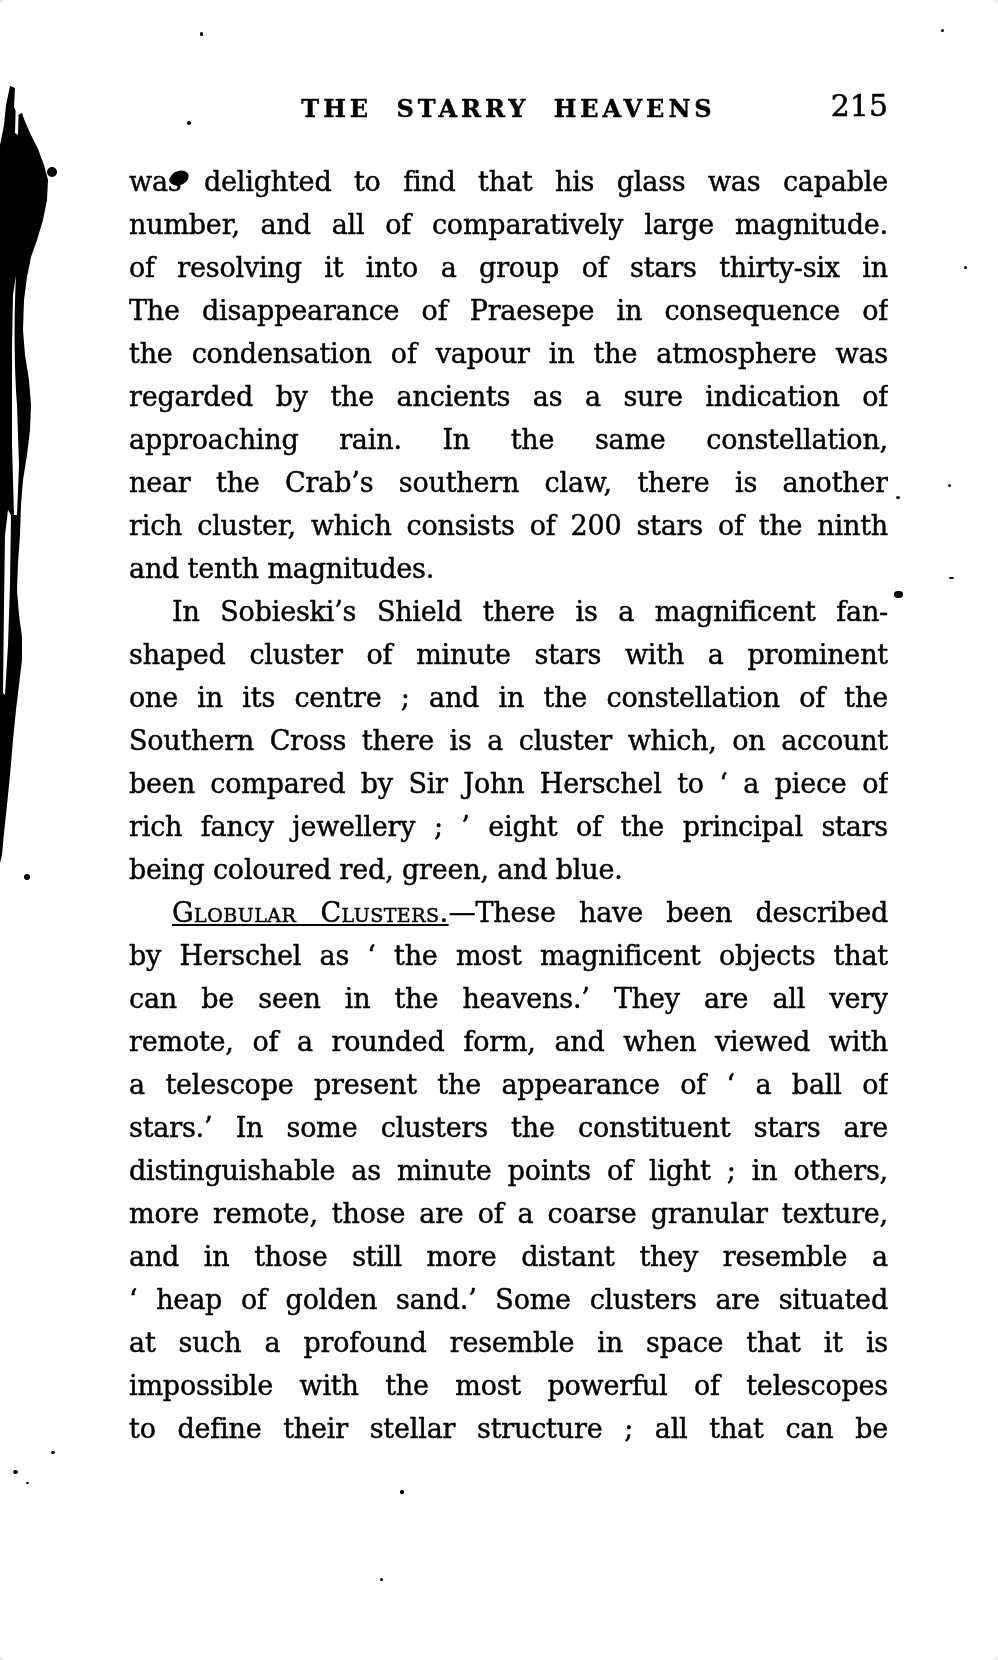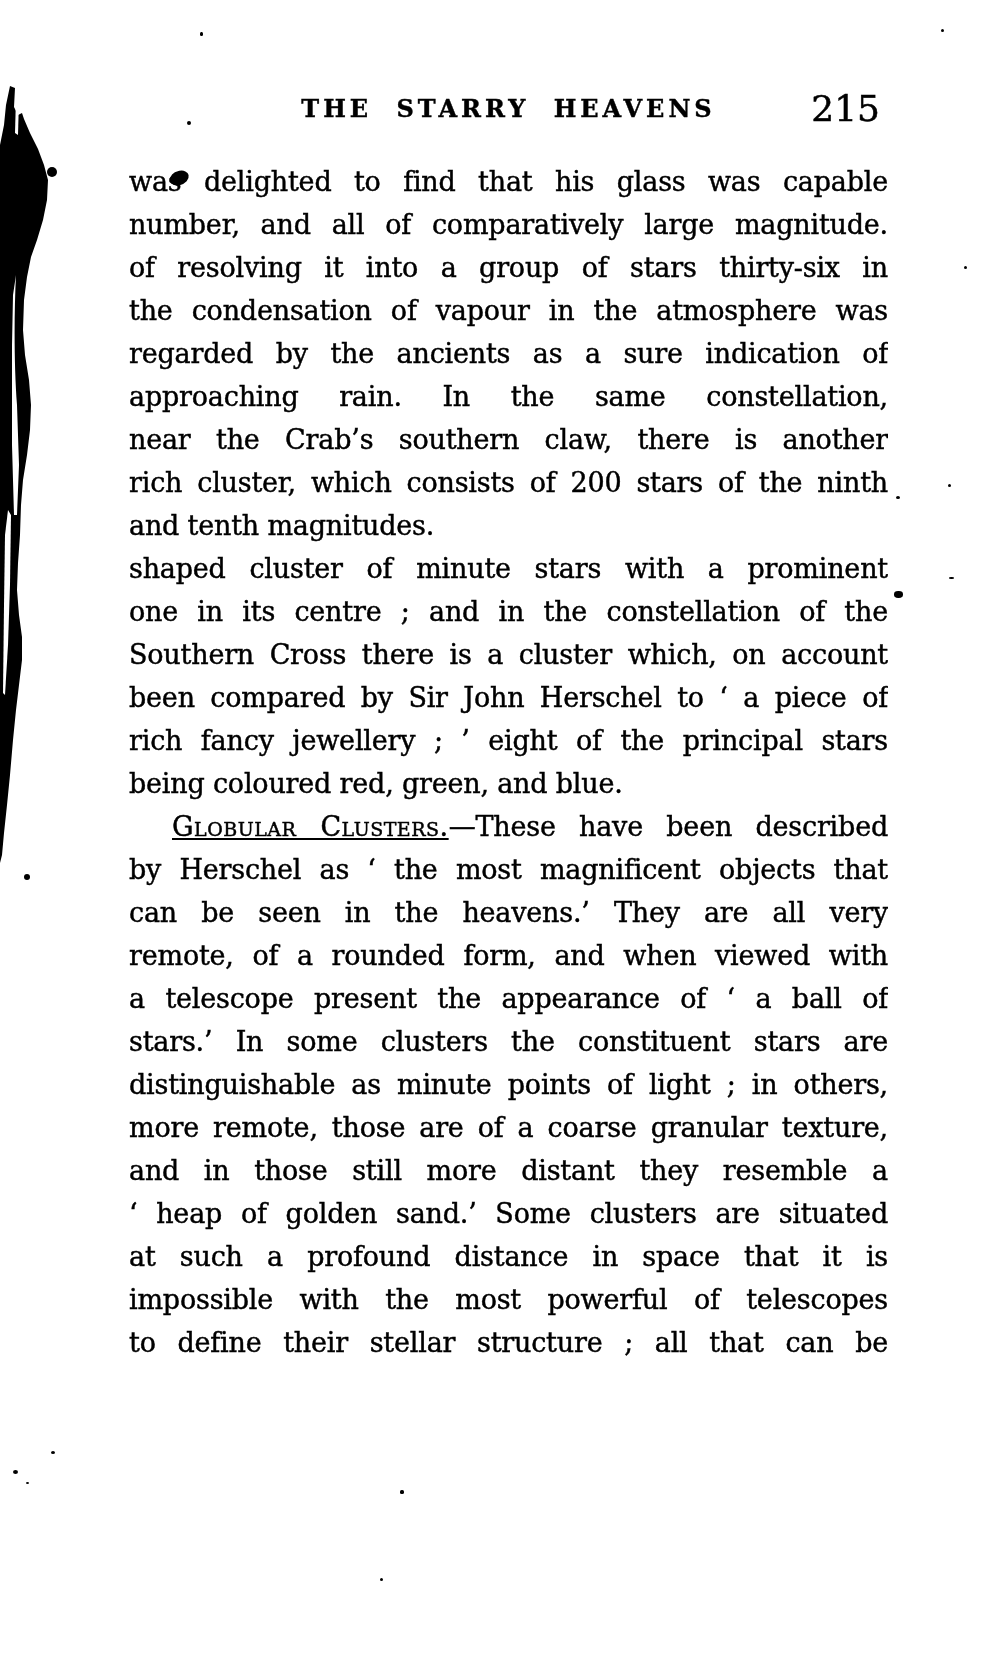--- a/index.html
+++ b/index.html
@@ -1,29 +1,29 @@
 <!DOCTYPE html>
 <html><head>
 <meta charset="utf-8">
 <style>
   html,body{margin:0;padding:0;background:#e8e8e8;}
   .page{
     position:relative;width:998px;height:1660px;background:#ffffff;
     font-family:"DejaVu Serif","Liberation Serif",serif;color:#000;
-    overflow:hidden;margin:0 auto;
+    overflow:hidden;margin:0 auto;border-radius:6px;
   }
   
   .hdr{position:absolute;left:129px;top:92px;width:759px;height:40px;}
   .hdr .title{
     position:absolute;left:0;right:0;top:2px;text-align:center;
     font-size:24px;font-weight:bold;letter-spacing:4px;word-spacing:12px;
     -webkit-text-stroke:0.4px #000;
   }
   .hdr .pno{
-    position:absolute;right:8px;top:-4px;font-size:36px;
+    position:absolute;right:0;top:-4px;font-size:30px;
     -webkit-text-stroke:0.5px #000;
   }
   
   .bodytext{position:absolute;left:129px;top:160px;width:759px;}
   .line{
     height:43px;line-height:43px;font-size:27px;letter-spacing:-0.2px;
     text-align:justify;text-align-last:justify;overflow:hidden;
     -webkit-text-stroke:0.45px #000;
   }
   .line.flush{text-align:right;text-align-last:left;}
@@ -58,43 +58,45 @@
 
   <div class="hdr">
     <div class="title">THE STARRY HEAVENS</div>
     <div class="pno">215</div>
   </div>
 
   <div class="bodytext">
       <div class="line">was delighted to find that his glass was capable</div>
       <div class="line">number, and all of comparatively large magnitude.</div>
       <div class="line">of resolving it into a group of stars thirty-six in</div>
+      <div class="line">The disappearance of Praesepe in consequence of</div>
       <div class="line">the condensation of vapour in the atmosphere was</div>
       <div class="line">regarded by the ancients as a sure indication of</div>
       <div class="line">approaching rain. In the same constellation,</div>
       <div class="line">near the Crab’s southern claw, there is another</div>
       <div class="line">rich cluster, which consists of 200 stars of the ninth</div>
       <div class="line flush">and tenth magnitudes.</div>
+      <div class="line indent">In Sobieski’s Shield there is a magnificent fan-</div>
       <div class="line">shaped cluster of minute stars with a prominent</div>
       <div class="line">one in its centre ; and in the constellation of the</div>
       <div class="line">Southern Cross there is a cluster which, on account</div>
       <div class="line">been compared by Sir John Herschel to ‘ a piece of</div>
       <div class="line">rich fancy jewellery ; ’ eight of the principal stars</div>
       <div class="line flush">being coloured red, green, and blue.</div>
       <div class="line indent"><span class="sc">Globular Clusters.</span>—These have been described</div>
       <div class="line">by Herschel as ‘ the most magnificent objects that</div>
       <div class="line">can be seen in the heavens.’ They are all very</div>
       <div class="line">remote, of a rounded form, and when viewed with</div>
       <div class="line">a telescope present the appearance of ‘ a ball of</div>
       <div class="line">stars.’ In some clusters the constituent stars are</div>
       <div class="line">distinguishable as minute points of light ; in others,</div>
       <div class="line">more remote, those are of a coarse granular texture,</div>
       <div class="line">and in those still more distant they resemble a</div>
       <div class="line">‘ heap of golden sand.’ Some clusters are situated</div>
-      <div class="line">at such a profound distance in space that it is</div>
+      <div class="line">at such a profound resemble in space that it is</div>
       <div class="line">impossible with the most powerful of telescopes</div>
       <div class="line">to define their stellar structure ; all that can be</div>
     </div>
 
   <div class="blot"></div>
 
 <div class="speck" style="left: 200px; top: 32px; width: 3px; height: 4px; border-radius: 40%;"></div>
     <div class="speck" style="left: 941px; top: 29px; width: 3px; height: 3px; border-radius: 50%;"></div>
     <div class="speck" style="left: 187px; top: 121px; width: 4px; height: 4px; border-radius: 50%;"></div>
     <div class="speck" style="left: 964px; top: 266px; width: 3px; height: 3px; border-radius: 50%;"></div>

